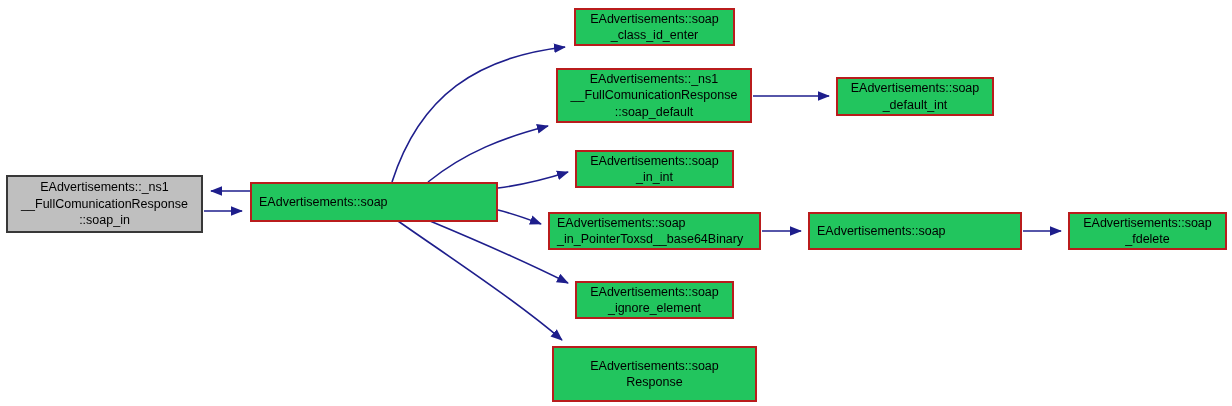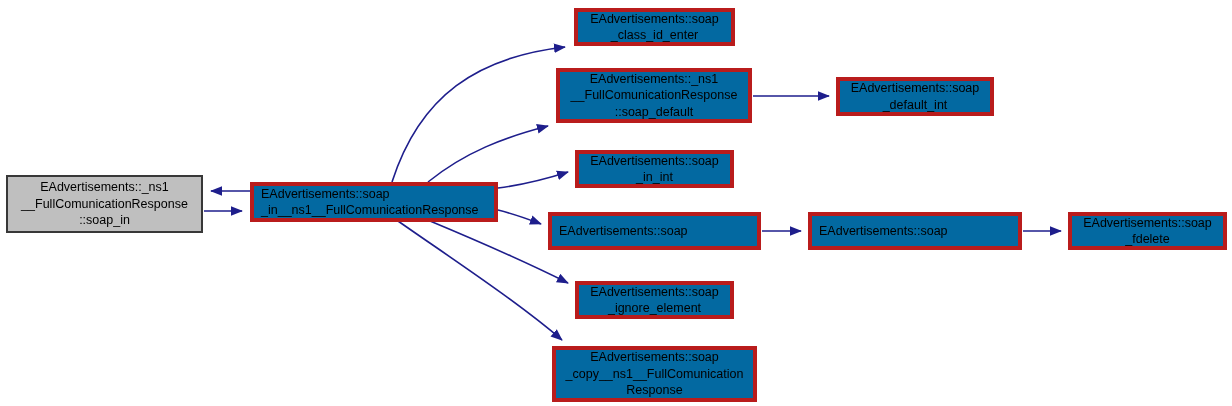--- a/index.html
+++ b/index.html
@@ -8,22 +8,22 @@
     width:1232px;height:406px;
     background:#ffffff;
     font-family:"Liberation Sans","DejaVu Sans",sans-serif;
     overflow:hidden;
   }
   #edges{position:absolute;left:0;top:0;width:1232px;height:406px;}
   .edge{stroke:#1e1e8c;stroke-width:1.6;fill:none;}
   .node{
     position:absolute;
     box-sizing:border-box;
-    background:#0369a1;
-    border:4px solid #b91c1c;
+    background:#22c55e;
+    border:2px solid #b91c1c;
     display:flex;flex-direction:column;
     justify-content:center;align-items:center;
     font-size:12.5px;line-height:16.5px;color:#000000;
     white-space:nowrap;
     cursor:pointer;
   }
   .node.left{align-items:flex-start;padding-left:7px;}
   .node.highlight{background:#bfbfbf;border:2px solid #383838;}
   .node span{display:block;}
 </style>
@@ -52,21 +52,20 @@
   </svg>
 
   <div class="node highlight" style="left:6px;top:175px;width:197px;height:58px;">
     <span>EAdvertisements::_ns1</span>
     <span>__FullComunicationResponse</span>
     <span>::soap_in</span>
   </div>
 
   <div class="node left" style="left:250px;top:182px;width:248px;height:40px;">
     <span>EAdvertisements::soap</span>
-    <span>_in__ns1__FullComunicationResponse</span>
   </div>
 
   <div class="node" style="left:574px;top:8px;width:161px;height:38px;">
     <span>EAdvertisements::soap</span>
     <span>_class_id_enter</span>
   </div>
 
   <div class="node" style="left:556px;top:68px;width:196px;height:55px;">
     <span>EAdvertisements::_ns1</span>
     <span>__FullComunicationResponse</span>
@@ -78,35 +77,35 @@
     <span>_default_int</span>
   </div>
 
   <div class="node" style="left:575px;top:150px;width:159px;height:38px;">
     <span>EAdvertisements::soap</span>
     <span>_in_int</span>
   </div>
 
   <div class="node left" style="left:548px;top:212px;width:213px;height:38px;">
     <span>EAdvertisements::soap</span>
+    <span>_in_PointerToxsd__base64Binary</span>
   </div>
 
   <div class="node left" style="left:808px;top:212px;width:214px;height:38px;">
     <span>EAdvertisements::soap</span>
   </div>
 
   <div class="node" style="left:1068px;top:212px;width:159px;height:38px;">
     <span>EAdvertisements::soap</span>
     <span>_fdelete</span>
   </div>
 
   <div class="node" style="left:575px;top:281px;width:159px;height:38px;">
     <span>EAdvertisements::soap</span>
     <span>_ignore_element</span>
   </div>
 
   <div class="node" style="left:552px;top:346px;width:205px;height:56px;">
     <span>EAdvertisements::soap</span>
-    <span>_copy__ns1__FullComunication</span>
     <span>Response</span>
   </div>
 
 </div>
 
 </body></html>

